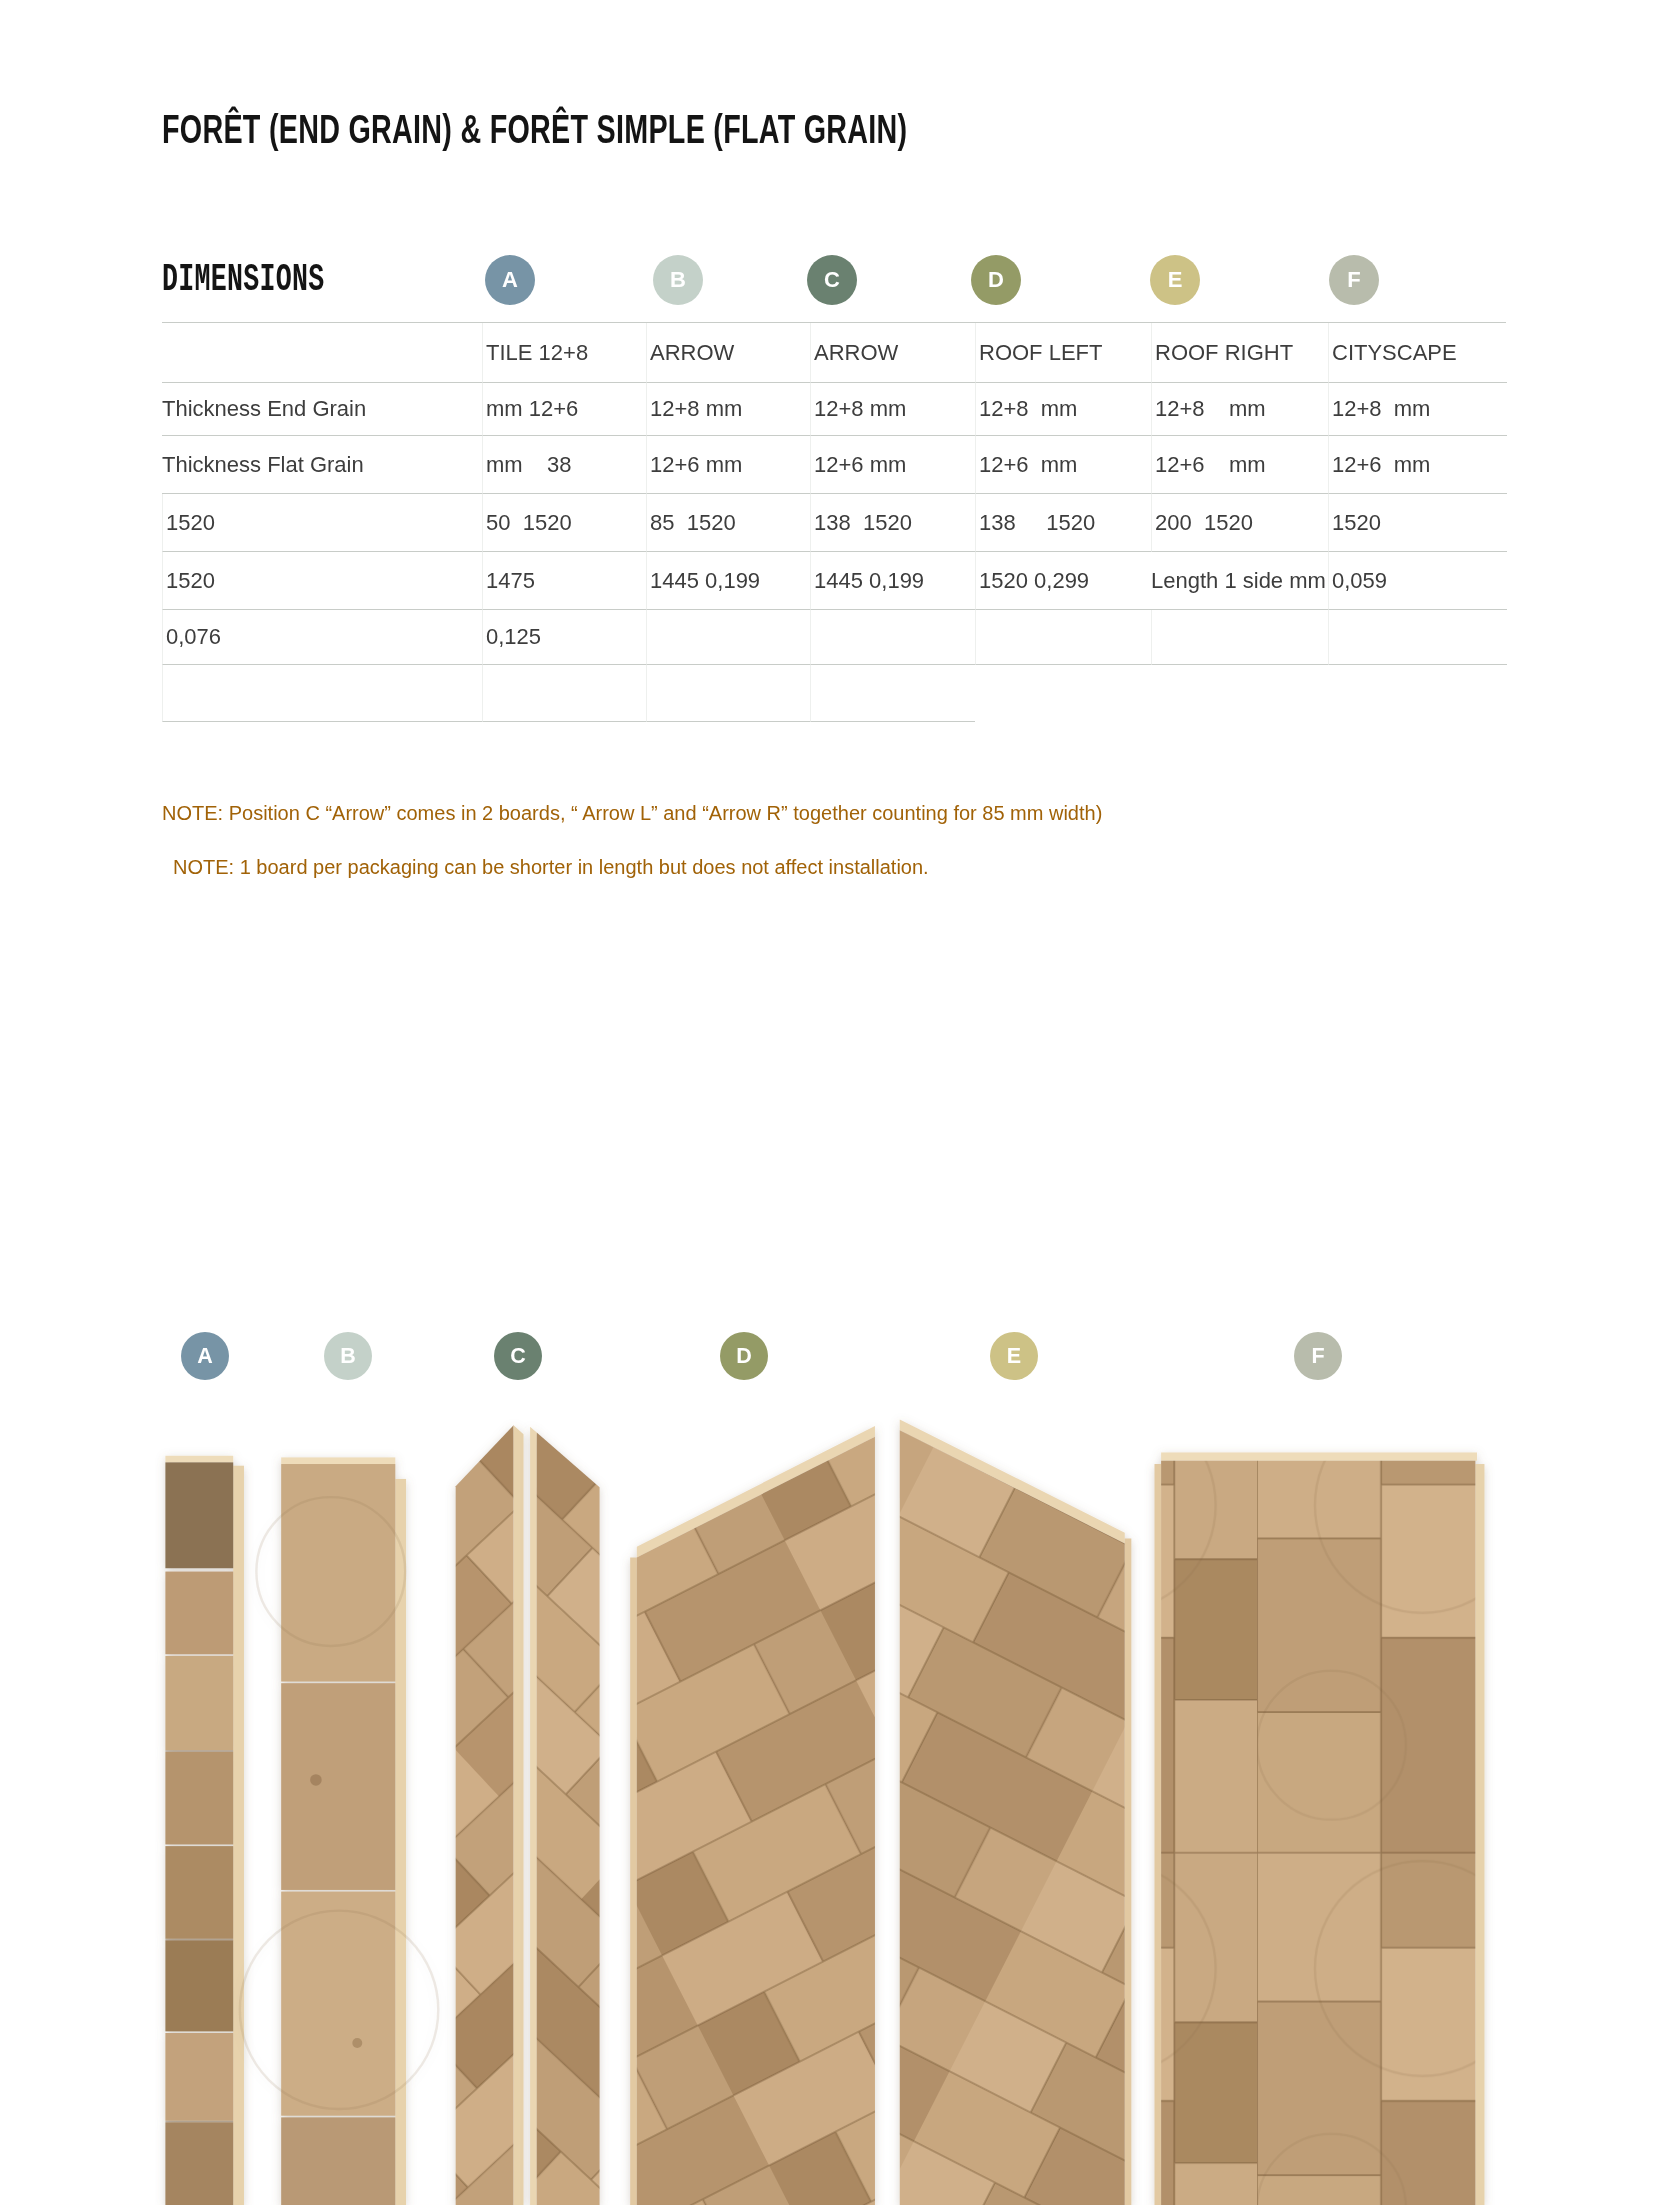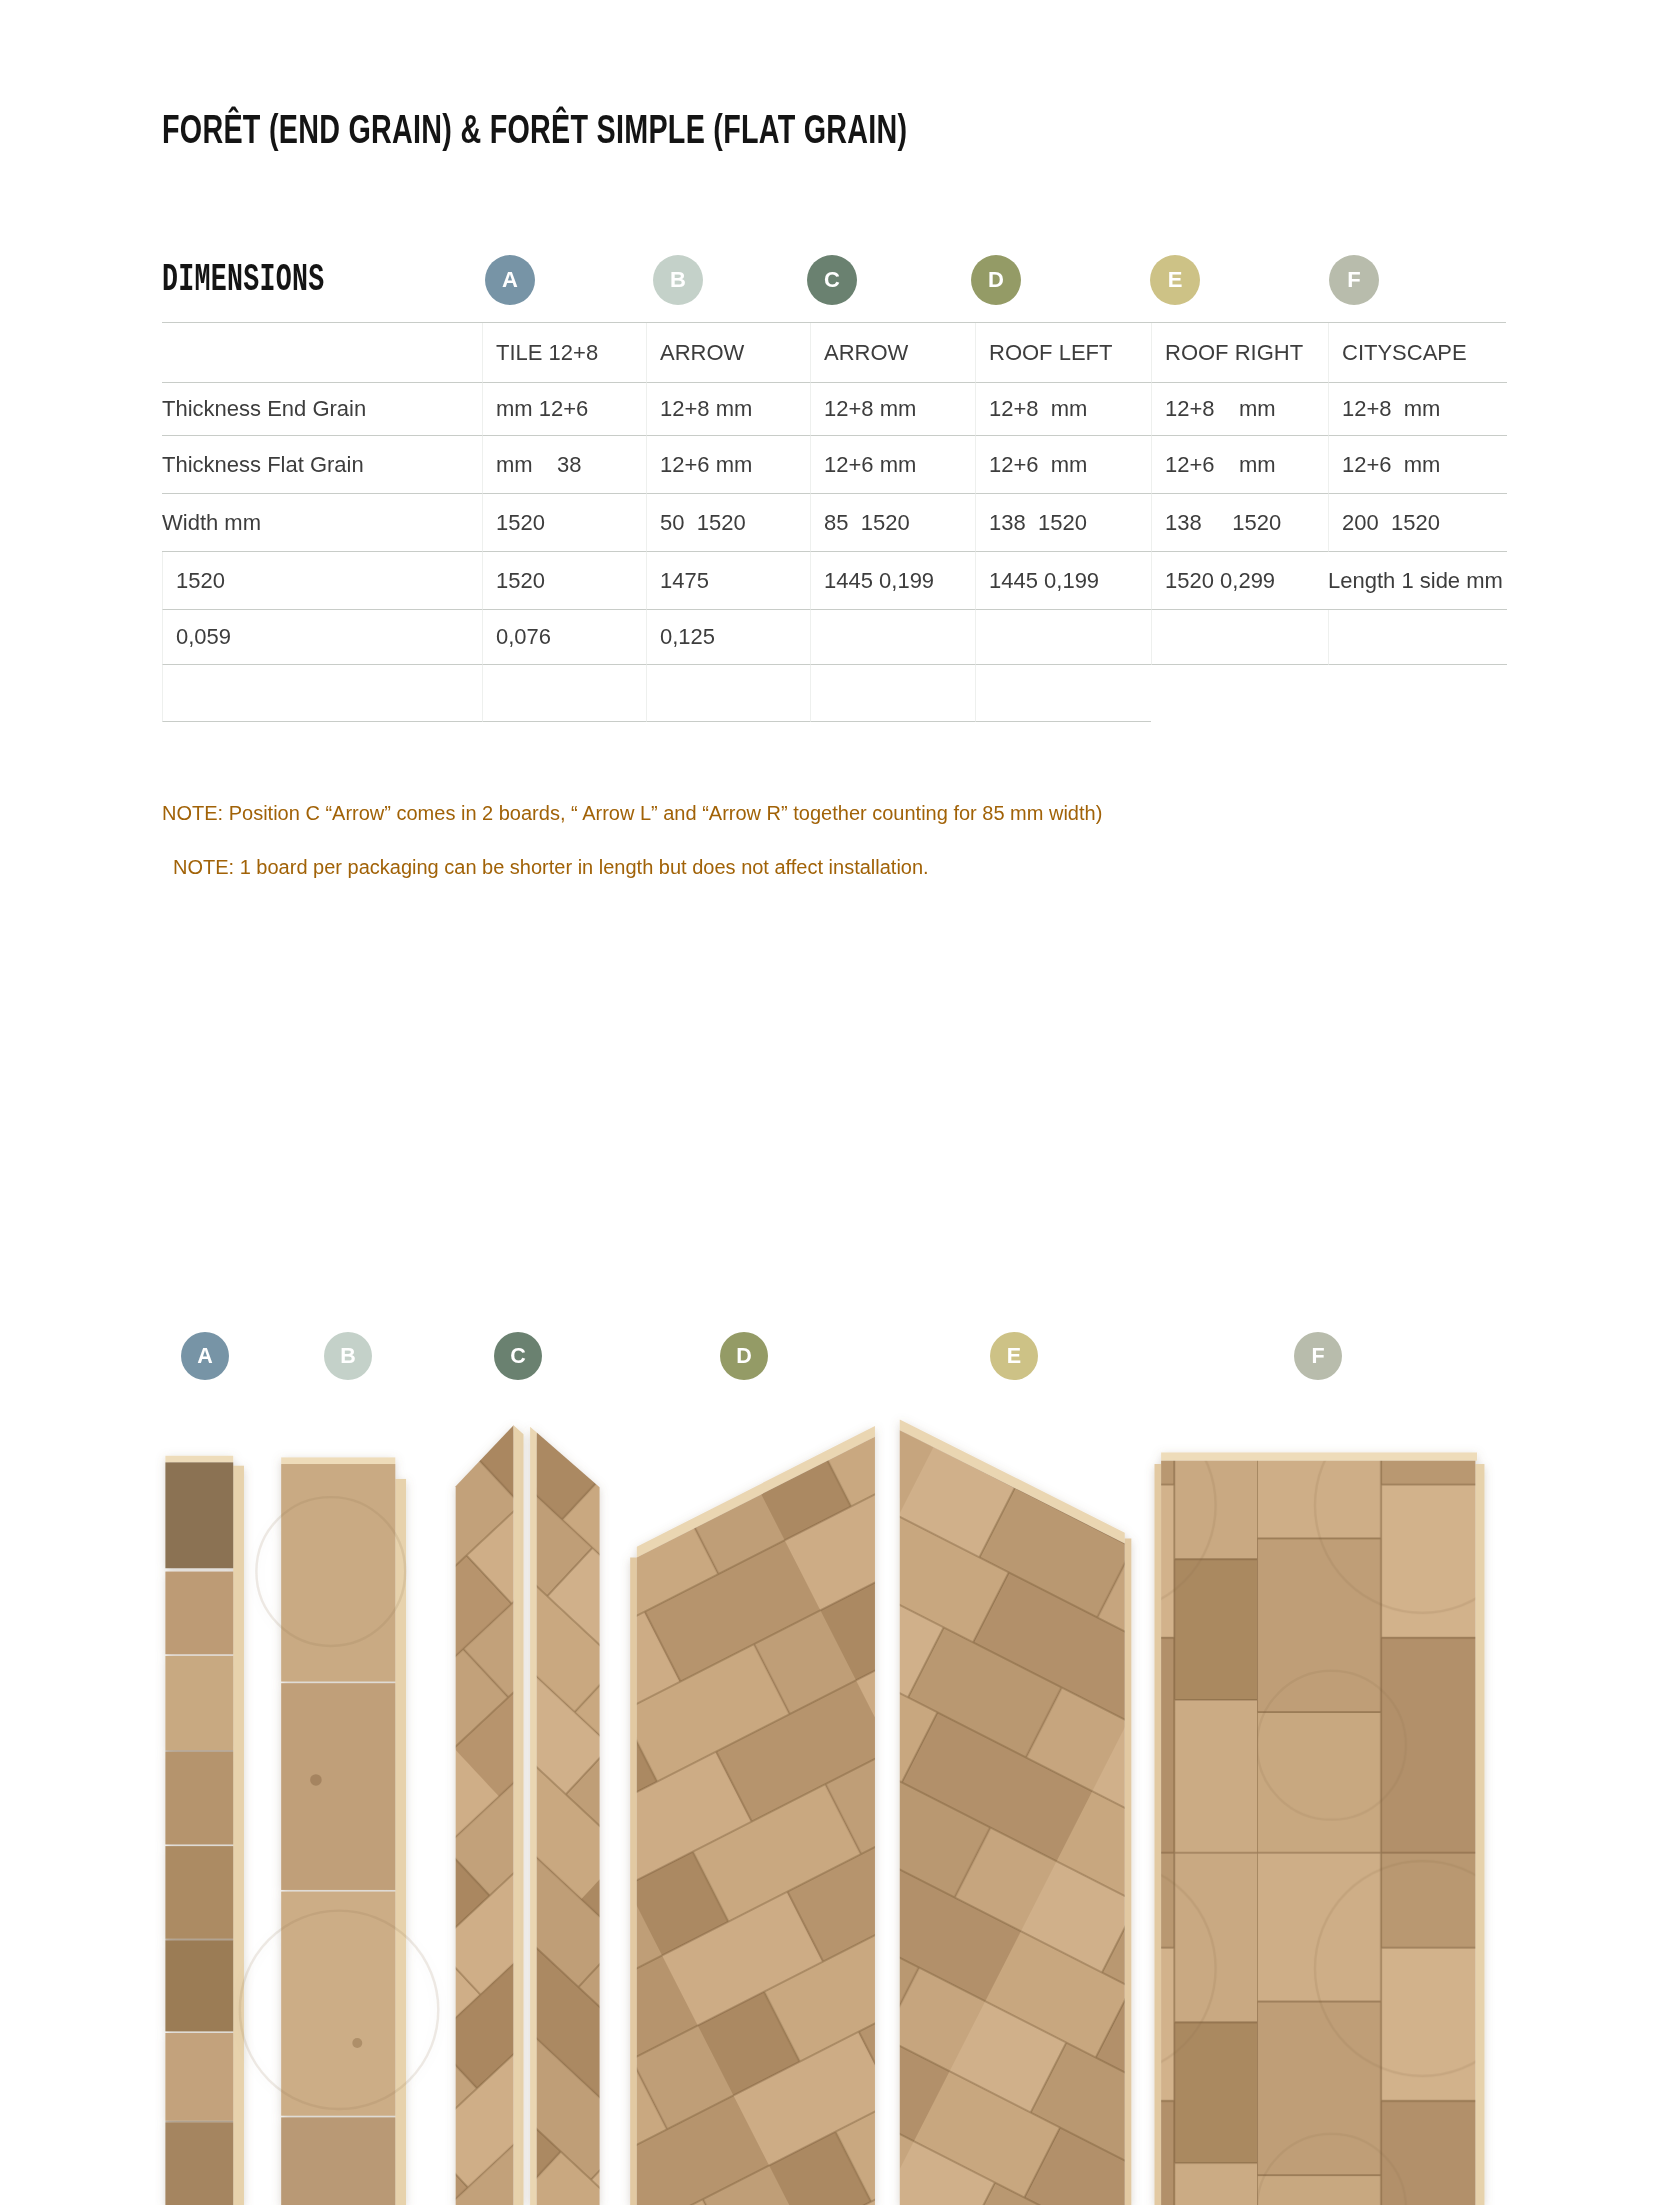--- a/index.html
+++ b/index.html
@@ -26,21 +26,21 @@
     grid-template-columns:320px 164px 164px 165px 176px 177px 179px;
     grid-template-rows:60px 53px 58px 58px 58px 55px 57px;
     border-top:1.7px solid #c8ccc8;
     font-size:22px;
   }
   .t-cell{
     border-bottom:1.7px solid #c8ccc8;
     display:flex;align-items:center;
     white-space:pre;overflow:hidden;
   }
-  .t-cell.val{border-left:0.8px solid #eef0ee;padding-left:13px;}
+  .t-cell.val{border-left:0.8px solid #eef0ee;padding-left:3px;}
   .note{position:absolute;left:162px;font-size:20px;color:#a16207;}
   .note.n1{top:802px;}
   .note.n2{top:845px;}
   .boards-svg{position:absolute;left:0;top:1406px;}
 </style>
 </head>
 <body>
 
 <h1 class="page-title" style="margin:0;font-size:41px;">
   <span class="condensed">FORÊT (END GRAIN) &amp; FORÊT SIMPLE (FLAT GRAIN)</span>
@@ -88,21 +88,20 @@
   <div class="t-cell val">12+8  mm</div>
 
   <div class="t-cell">Thickness Flat Grain</div>
   <div class="t-cell val">mm    38</div>
   <div class="t-cell val">12+6 mm</div>
   <div class="t-cell val">12+6 mm</div>
   <div class="t-cell val">12+6  mm</div>
   <div class="t-cell val">12+6    mm</div>
   <div class="t-cell val">12+6  mm</div>
 
-  <div class="t-cell">Width mm</div>
   <div class="t-cell val">1520</div>
   <div class="t-cell val">50  1520</div>
   <div class="t-cell val">85  1520</div>
   <div class="t-cell val">138  1520</div>
   <div class="t-cell val">138     1520</div>
   <div class="t-cell val">200  1520</div>
 
   <div class="t-cell val">1520</div>
   <div class="t-cell val">1520</div>
   <div class="t-cell val">1475</div>

